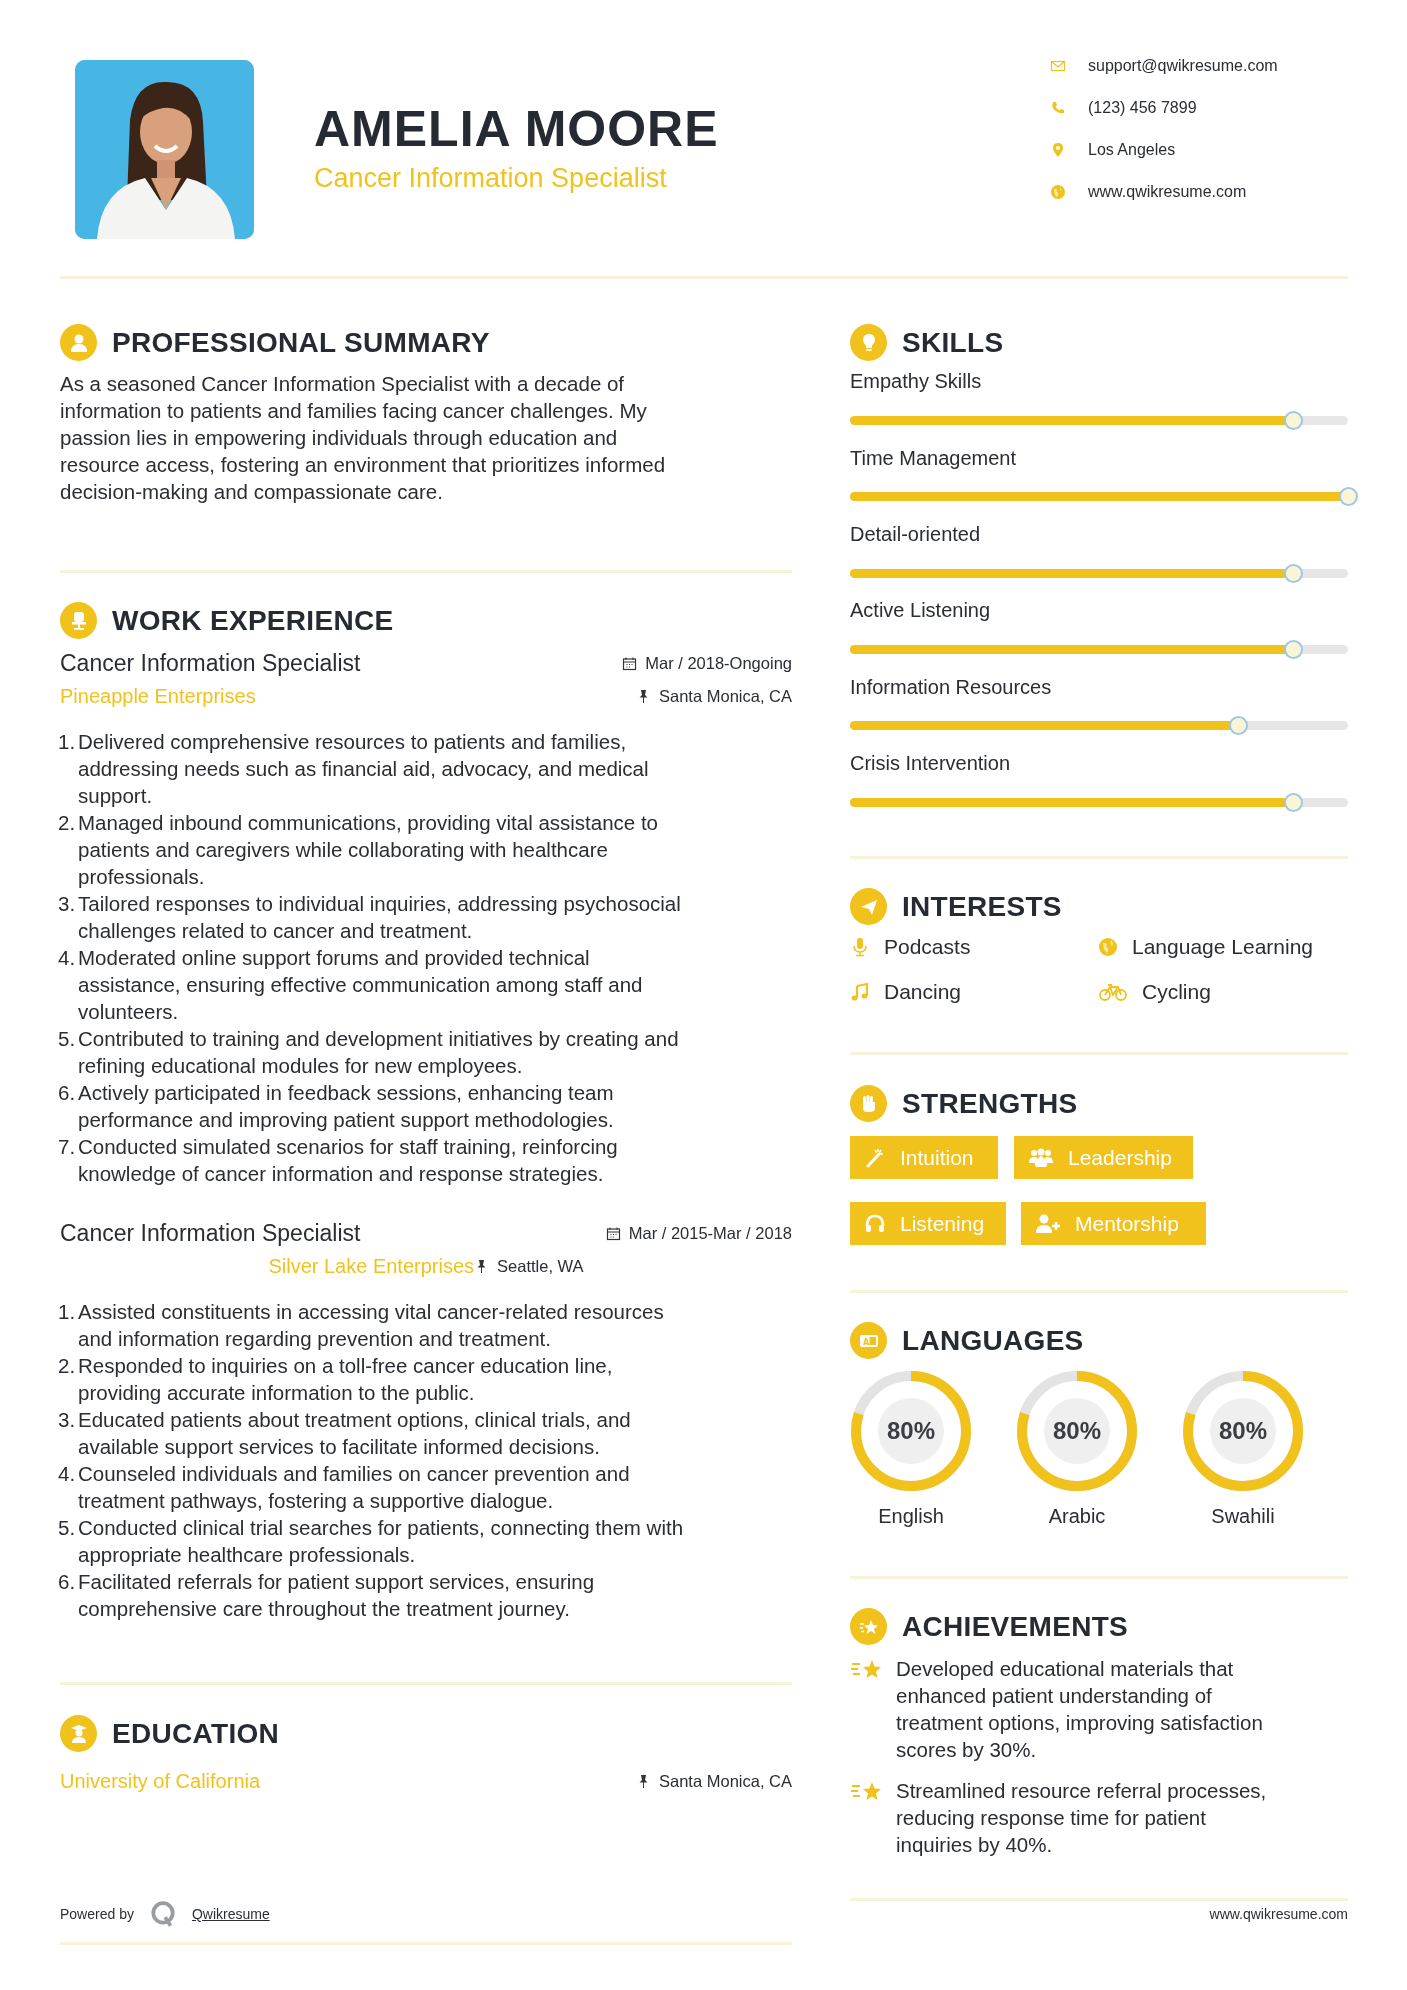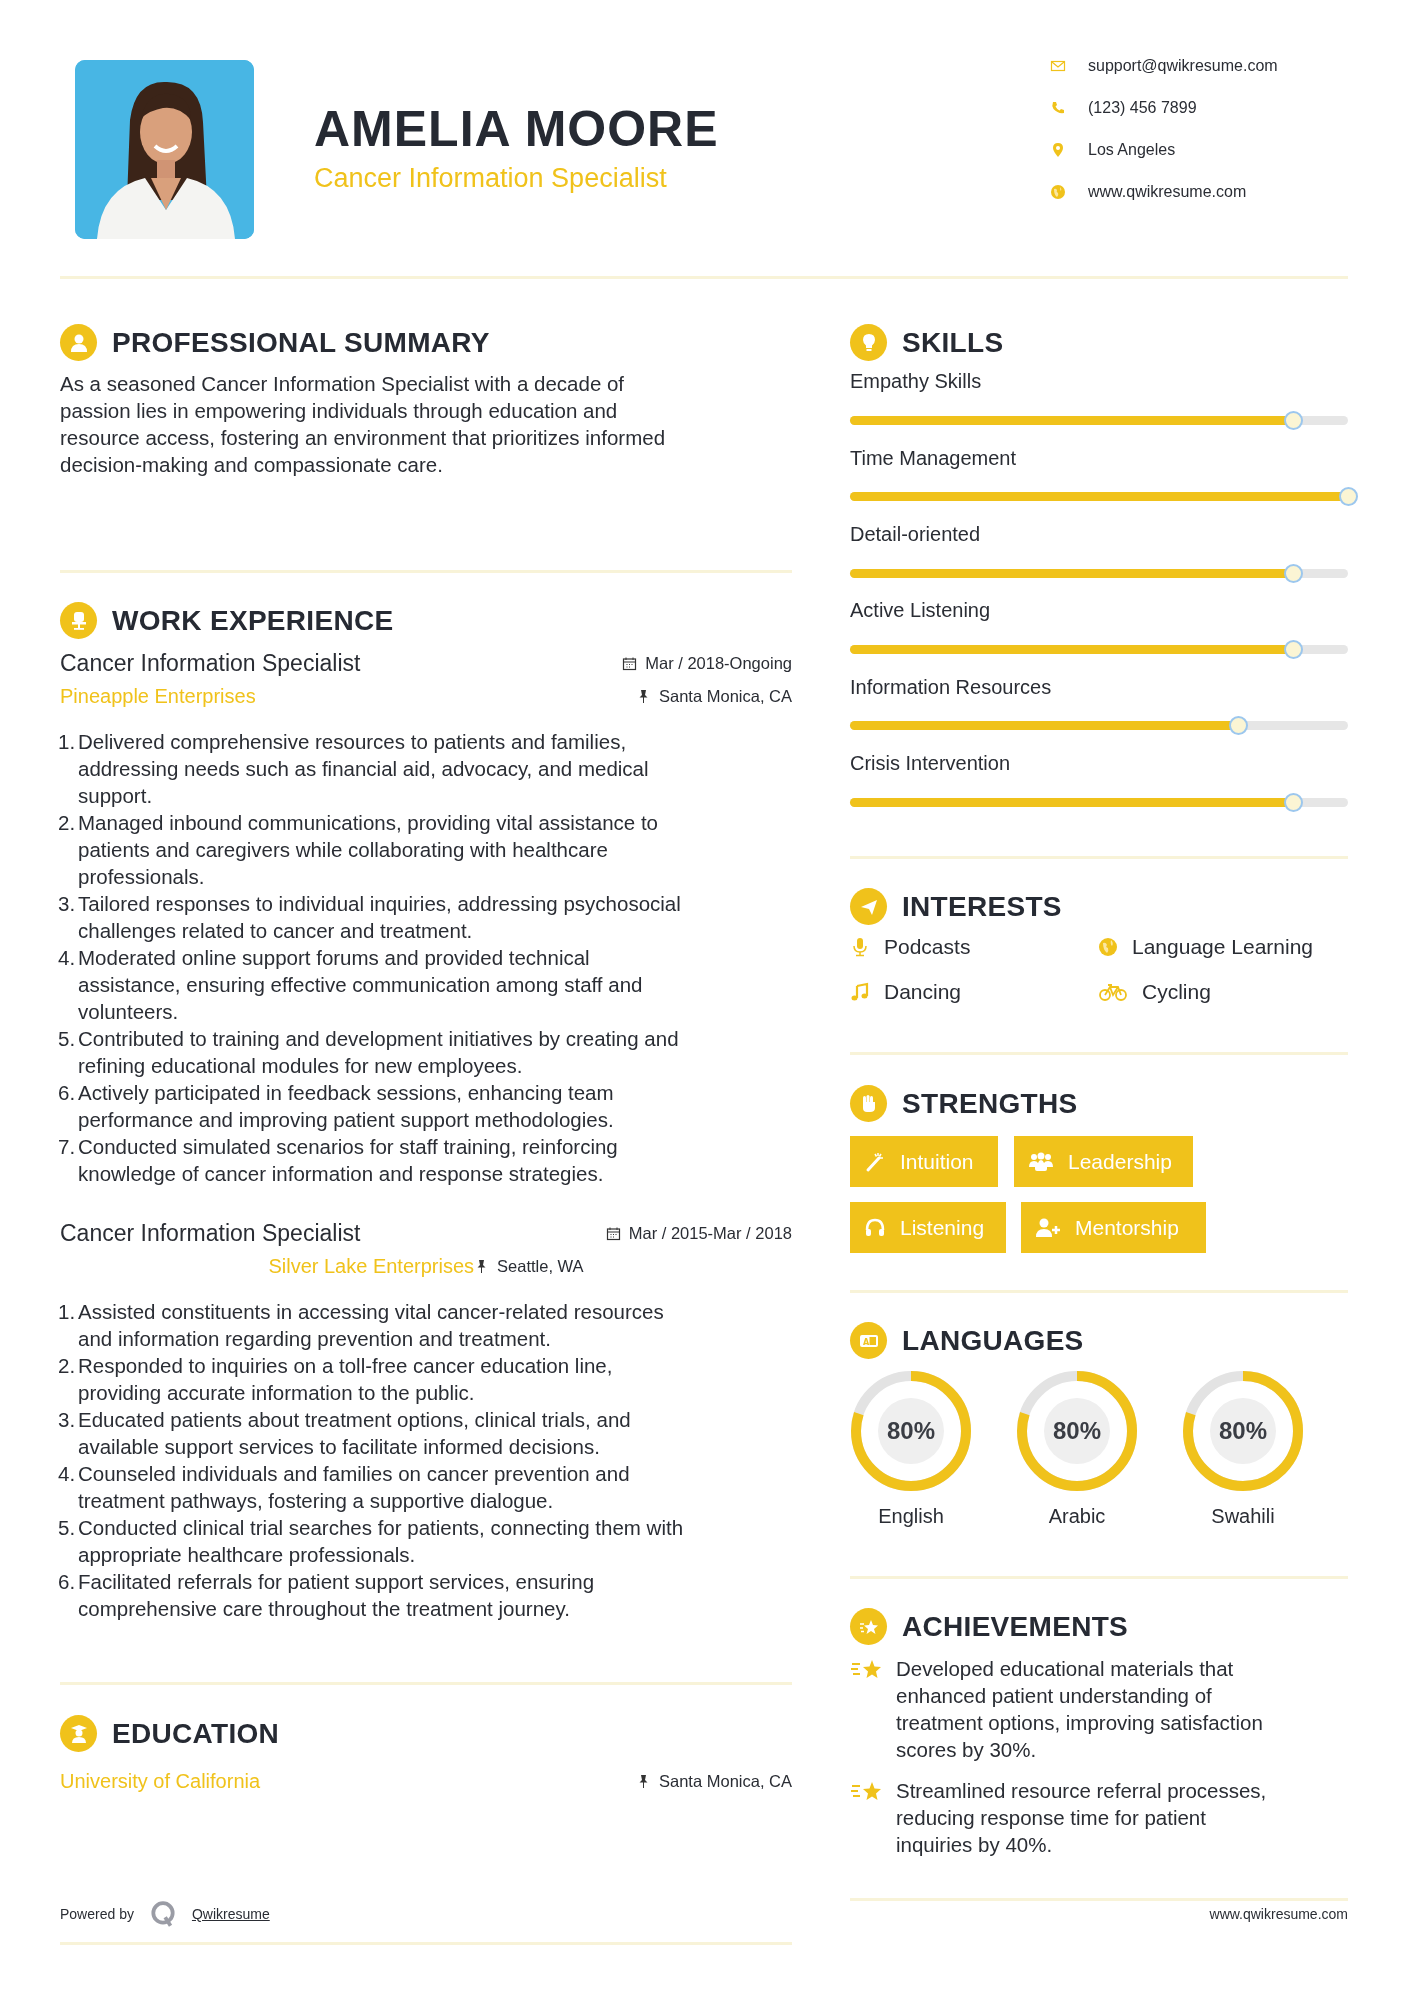--- a/index.html
+++ b/index.html
@@ -39,21 +39,21 @@
   .skill-label { font-size: 20px; color: #2a2d34; }
   .track { position: absolute; height: 9px; border-radius: 5px; background: #e6e6e6; }
   .fill { position: absolute; left: 0; top: 0; height: 9px; border-radius: 5px; background: #f0c21b; }
   .knob { position: absolute; top: -5px; width: 19px; height: 19px; border-radius: 50%; background: #fbf5d4; border: 2px solid #9cc7ee; margin-left: -9px; }
 
   
   .interest { display: flex; align-items: center; font-size: 21px; color: #2a2d34; }
   .interest svg { width: 20px; height: 20px; margin-right: 14px; }
 
   
-  .chip { position: absolute; height: 51px; background: #f0c21b; color: #fff; font-size: 21px; display: flex; align-items: center; padding: 0 14px; }
+  .chip { position: absolute; height: 43px; background: #f0c21b; color: #fff; font-size: 21px; display: flex; align-items: center; padding: 0 14px; }
   .chip svg { width: 22px; height: 22px; margin-right: 14px; }
 
   
   .ring { position: absolute; width: 122px; height: 122px; }
   .ring svg { width: 122px; height: 122px; }
   .ring-label { position: absolute; left: 0; top: 0; width: 122px; height: 122px; display: flex; align-items: center; justify-content: center; font-size: 24px; font-weight: 700; color: #3a3d44; }
   .lang-name { position: absolute; width: 122px; text-align: center; font-size: 20px; color: #2a2d34; }
 
   
   .ach { display: flex; }
@@ -127,20 +127,21 @@
   <span class="sec-icon">
     <svg viewBox="0 0 22 22">
         <circle cx="11" cy="7" r="4.5" fill="#fff"></circle>
         <path d="M3 20 Q3 12 11 12 Q19 12 19 20Z" fill="#fff"></path>
       </svg>
   </span>
   <span class="sec-title">PROFESSIONAL SUMMARY</span>
 </div>
 <div class="abs body-text" style="left:60px; top:370px; width:740px;">
   <div>As a seasoned Cancer Information Specialist with a decade of</div>
+  <div>information to patients and families facing cancer challenges. My</div>
   <div>passion lies in empowering individuals through education and</div>
   <div>resource access, fostering an environment that prioritizes informed</div>
   <div>decision-making and compassionate care.</div>
 </div>
 <div class="abs divider" style="left:60px; top:570px; width:732px;"></div>
 
 <div class="abs sec-head" style="left:60px; top:602px;">
   <span class="sec-icon">
     <svg viewBox="0 0 22 22">
         <rect x="6" y="2" width="10" height="10" rx="3" fill="#fff"></rect>

